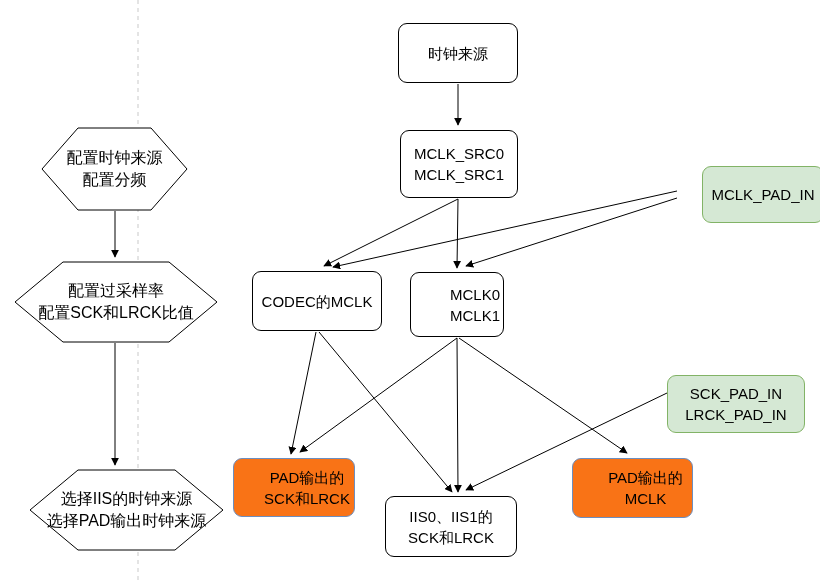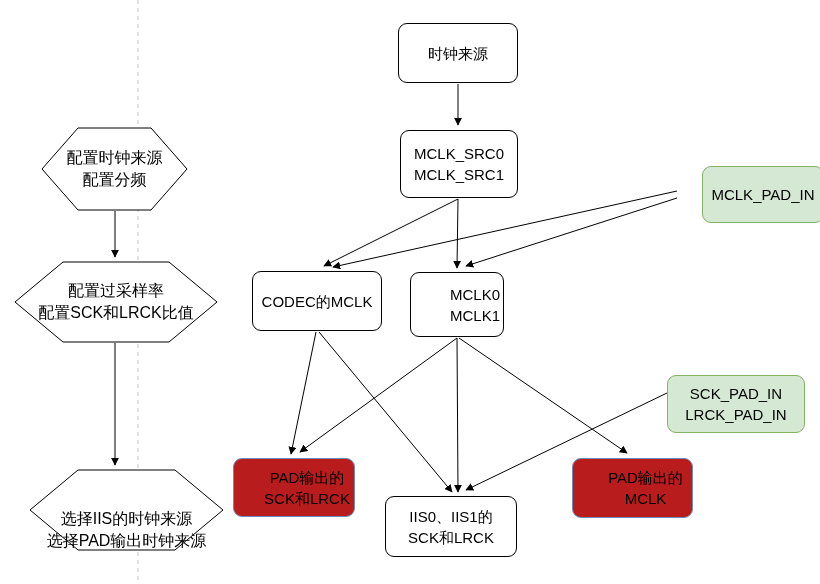--- a/index.html
+++ b/index.html
@@ -8,21 +8,21 @@
     font-family:"Liberation Sans", sans-serif; overflow:hidden; color:#000;
   }
   svg.layer { position:absolute; left:0; top:0; width:820px; height:584px; }
   .node {
     position:absolute; box-sizing:border-box;
     border:1px solid #000000; border-radius:9px; background:#ffffff;
     display:flex; flex-direction:column; align-items:center; justify-content:center;
     font-size:15px; line-height:21px; text-align:center; white-space:nowrap;
   }
   .node.green { background:#d5e8d4; border-color:#82b366; }
-  .node.blue  { background:#b91c1c; border-color:#6c8ebf;padding-left:26px; }
+  .node.blue  { background:#f97316; border-color:#6c8ebf;padding-left:26px; }
   .hex-label {
     position:absolute; text-align:center; font-size:16px; line-height:22px;
     white-space:nowrap;
   }
   .hex-label span, .node span { display:block; }
 </style>
 </head>
 <body>
 
 <div class="canvas">
@@ -57,21 +57,21 @@
   </svg>
 
   <div class="hex-label" style="left:42px; top:147px; width:145px;">
     <span>配置时钟来源</span>
     <span>配置分频</span>
   </div>
   <div class="hex-label" style="left:15px; top:280px; width:202px;">
     <span>配置过采样率</span>
     <span>配置SCK和LRCK比值</span>
   </div>
-  <div class="hex-label" style="left:30px; top:488px; width:193px;margin-top:20px;">
+  <div class="hex-label" style="left:30px; top:488px; width:193px;">
     <span>选择IIS的时钟来源</span>
     <span>选择PAD输出时钟来源</span>
   </div>
 
   <div class="node" style="left:398px; top:23px; width:120px; height:60px;">
     <span>时钟来源</span>
   </div>
 
   <div class="node" style="left:400px; top:130px; width:118px; height:68px;">
     <span>MCLK_SRC0</span>

